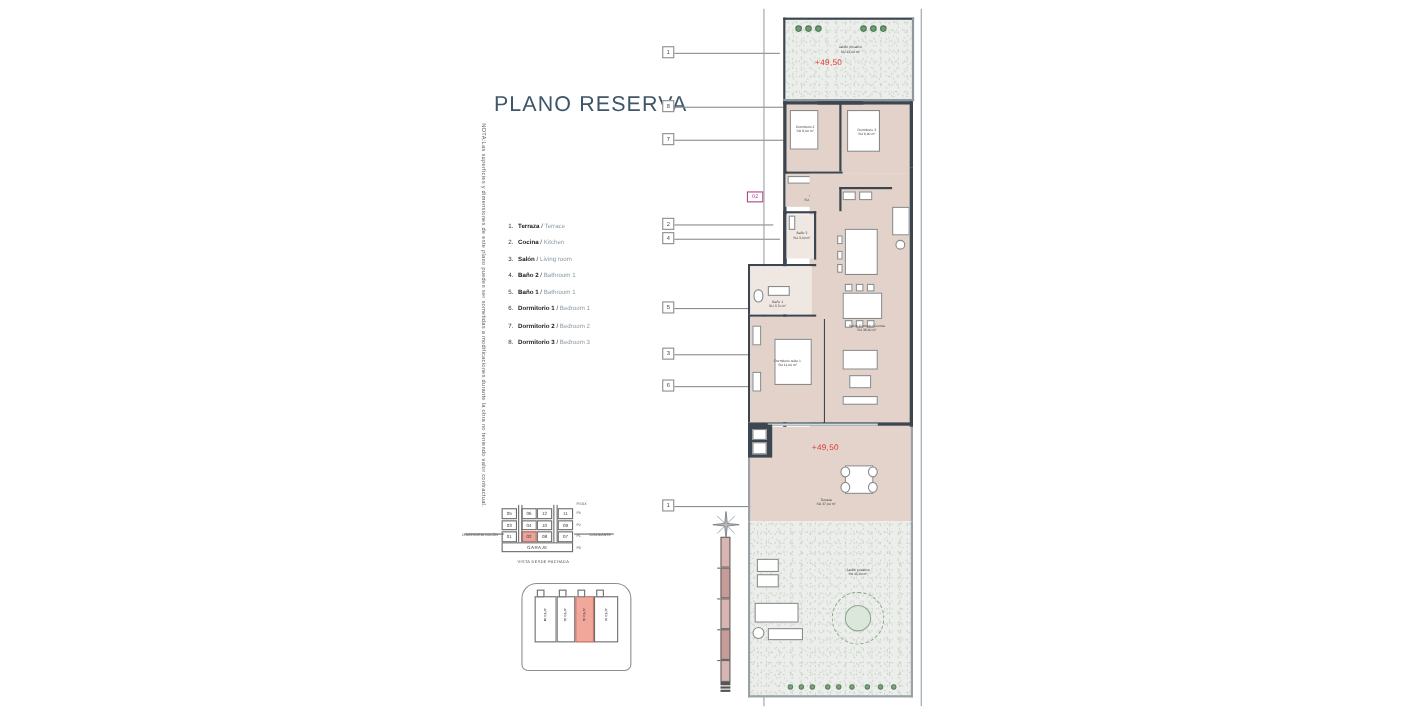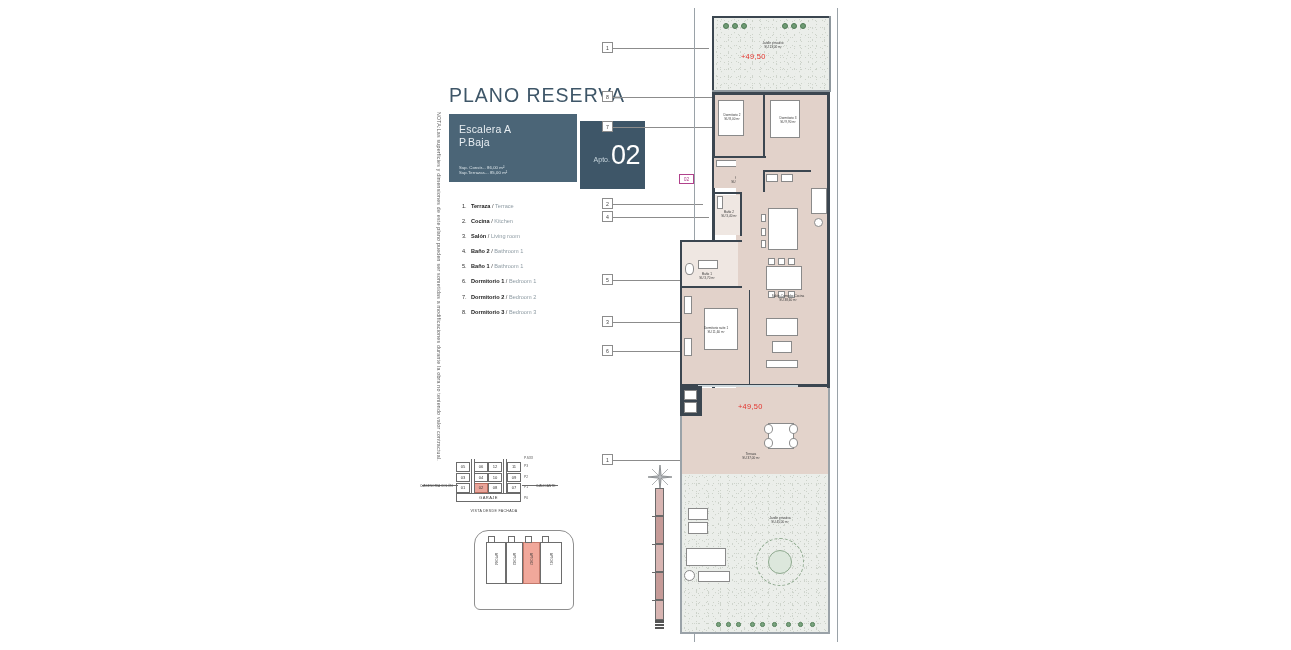--- a/index.html
+++ b/index.html
@@ -173,34 +173,20 @@
 </style>
 </head>
 <body>
 
 <div class="page">
 
   <div class="vnote">NOTA:Las superficies y dimensiones de este plano pueden ser sometidas a modificaciones durante la obra no teniendo valor contractual.</div>
 
   <div class="title-block">
     <div class="plan-title">PLANO RESERVA</div>
-    <div class="info-box">
-      <div class="esc">Escalera A</div>
-      <div class="esc">P.Baja</div>
-      <div class="areas">
-        <div><span>Sup. Constr...</span>
-             <span>86,00 m²</span></div>
-        <div><span>Sup.Terrazas...</span>
-             <span>85,00 m²</span></div>
-      </div>
-      <div class="apto-box">
-        <span class="apto-lbl">Apto.</span>
-        <span class="apto-num">02</span>
-      </div>
-    </div>
   </div>
 
   <div class="legend" id="legend-host">
       <div class="legend-row"><span class="ln">1.</span><span class="es">Terraza</span><span> / </span><span class="en">Terrace</span></div>
       <div class="legend-row"><span class="ln">2.</span><span class="es">Cocina</span><span> / </span><span class="en">Kitchen</span></div>
       <div class="legend-row"><span class="ln">3.</span><span class="es">Salón</span><span> / </span><span class="en">Living room</span></div>
       <div class="legend-row"><span class="ln">4.</span><span class="es">Baño 2</span><span> / </span><span class="en">Bathroom 1</span></div>
       <div class="legend-row"><span class="ln">5.</span><span class="es">Baño 1</span><span> / </span><span class="en">Bathroom 1</span></div>
       <div class="legend-row"><span class="ln">6.</span><span class="es">Dormitorio 1</span><span> / </span><span class="en">Bedroom 1</span></div>
       <div class="legend-row"><span class="ln">7.</span><span class="es">Dormitorio 2</span><span> / </span><span class="en">Bedroom 2</span></div>

